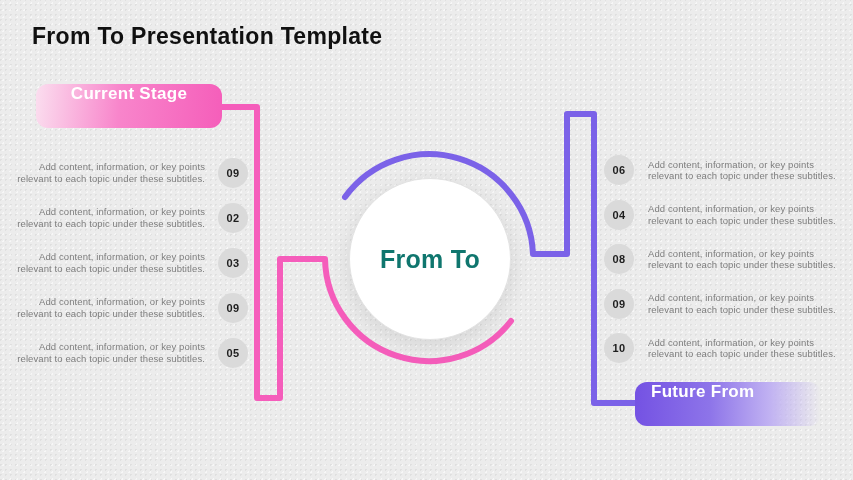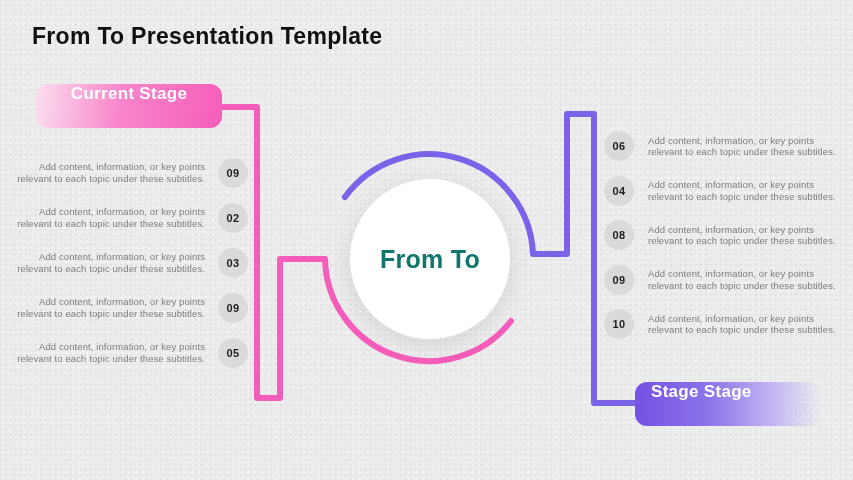--- a/index.html
+++ b/index.html
@@ -53,21 +53,21 @@
     display: flex; align-items: center; justify-content: center;
   }
   .center-circle .label {
     font-size: 25px; font-weight: 700; color: #0f766e;
     letter-spacing: 0.3px;
   }
   .list { position: absolute; display: flex; flex-direction: column; }
   .list-left { left: 12px; top: 150px; width: 236px; }
   .list-left .row { height: 45px; display: flex; align-items: center; justify-content: flex-end; gap: 13px; }
   .list-left .txt { text-align: right; }
-  .list-right { left: 604px; top: 124px; width: 244px; }
+  .list-right { left: 604px; top: 148px; width: 244px; }
   .list-right .row { height: 44.5px; display: flex; align-items: center; justify-content: flex-start; gap: 14px; }
   .list-right .txt { text-align: left; }
   .num-circle {
     flex: 0 0 auto;
     width: 30px; height: 30px; border-radius: 50%;
     background: #DADADA;
     display: flex; align-items: center; justify-content: center;
     font-size: 11px; font-weight: 700; color: #1e1e1e;
     letter-spacing: 0.4px;
   }
@@ -86,21 +86,21 @@
   <svg class="connectors" width="853" height="480" viewBox="0 0 853 480">
     <path d="M 222 107 H 257 V 398 H 280 V 259 H 325 A 104 104 0 0 0 511 321" fill="none" stroke-width="6" stroke-linejoin="round" stroke-linecap="round" stroke="#F55DBB"></path>
     <path d="M 345 197 A 104 104 0 0 1 533 254 H 567 V 114 H 594 V 403 H 636" fill="none" stroke-width="6" stroke-linejoin="round" stroke-linecap="round" stroke="#7B62E8"></path>
   </svg>
 
   <div class="badge badge-current">
     <span>Current Stage</span>
   </div>
 
   <div class="badge badge-future">
-    <span>Stage Stage</span>
+    <span>Future From</span>
   </div>
 
   <div class="center-circle">
     <span class="label">From To</span>
   </div>
 
   <div class="list list-left">
     <div class="row">
       <div class="txt">
         <div>Add content, information, or key points</div>

